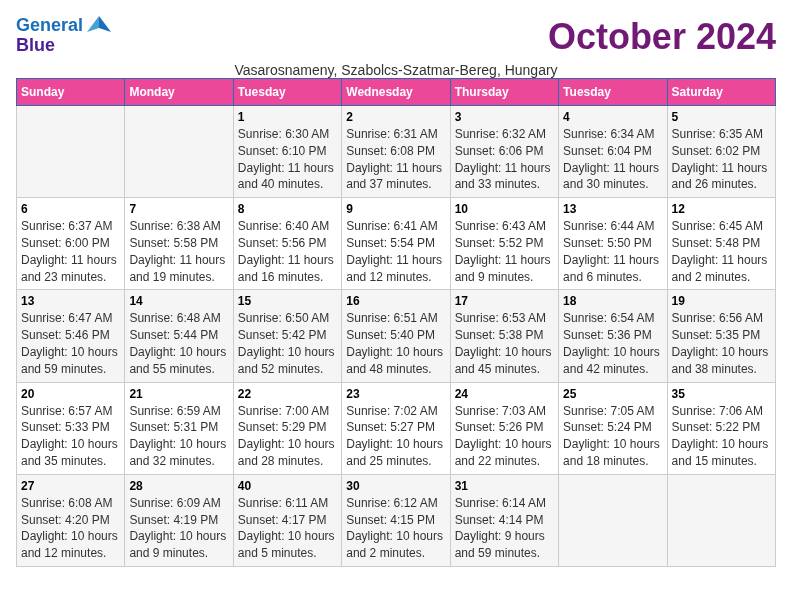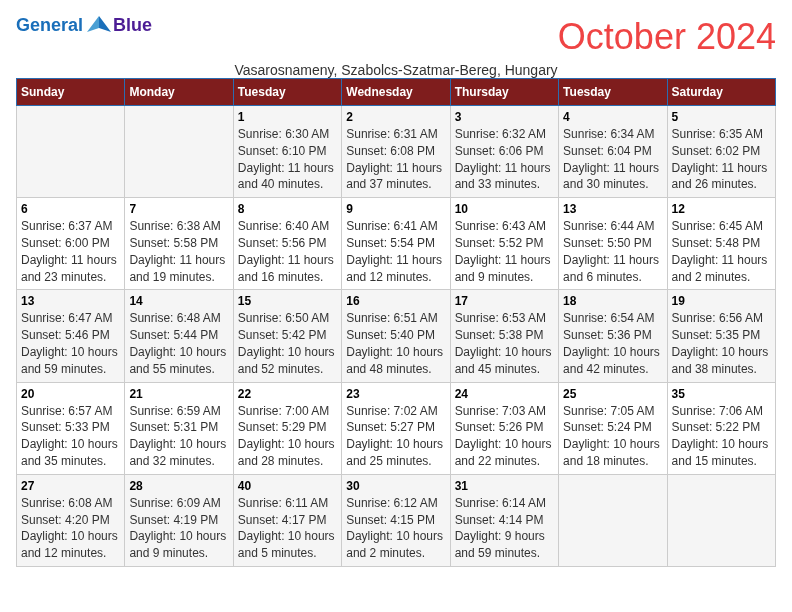--- a/index.html
+++ b/index.html
@@ -11,49 +11,49 @@
       padding: 16px;
     }
     .header-logo {
       display: flex;
       align-items: flex-start;
       justify-content: space-between;
       margin-bottom: 4px;
     }
     .logo-area {
       display: flex;
-      flex-direction: row;
+      flex-direction: column;
       align-items: flex-start;
     }
     .logo-text {
       font-size: 18px;
       font-weight: bold;
       color: #333;
       line-height: 1.1;
     }
     .logo-text span.blue { color: #1a6fba; }
     .month-title {
       font-size: 36px;
-      font-weight: normal;
-      color: #ef4444;
+      font-weight: bold;
+      color: #701a75;
       text-align: right;
     }
     .subtitle {
       font-size: 14px;
       color: #333;
       text-align: center;
       font-weight: normal;
     }
     table {
       width: 100%;
       border-collapse: collapse;
       font-size: 10.5px;
     }
     thead tr th {
-      background-color: #7f1d1d;
+      background-color: #ec4899;
       color: #fff;
       padding: 6px 4px;
       text-align: left;
       font-size: 12px;
       font-weight: bold;
       border: 1px solid #2b6cb0;
     }
     tbody tr td {
       border: 1px solid #ccc;
       vertical-align: top;

